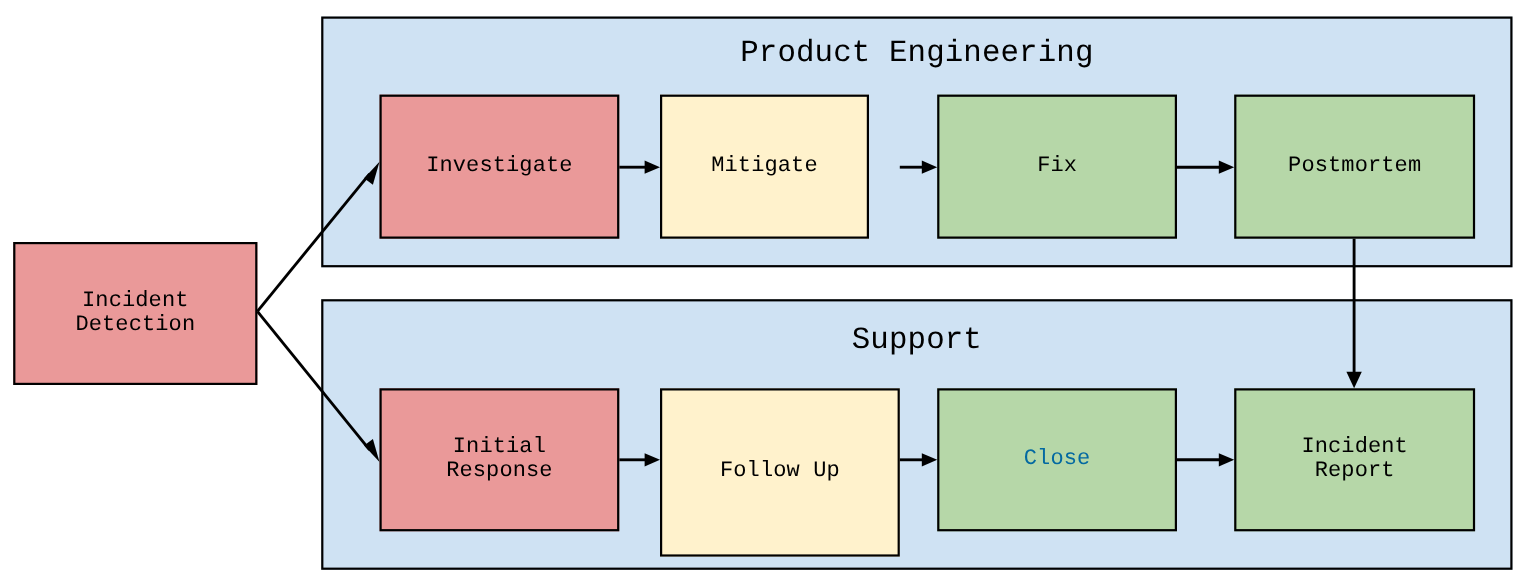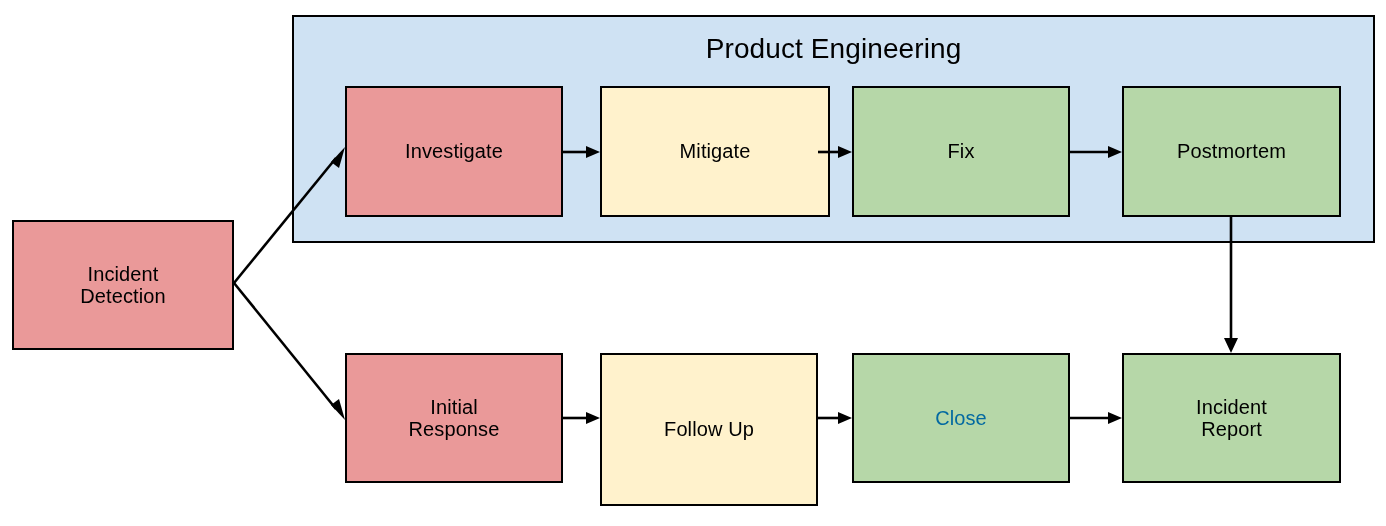--- a/index.html
+++ b/index.html
@@ -11,20 +11,21 @@
   body {
     font-family: "Liberation Sans", sans-serif;
     -webkit-font-smoothing: antialiased;
   }
   #diagram {
     position: relative;
     width: 1386px;
     height: 526px;
     overflow: hidden;
     background: #ffffff;
+    font-family: Liberation Mono, monospace;
   }
   
   .node {
     position: absolute;
     box-sizing: border-box;
     border: 2px solid #000000;
     display: flex;
     align-items: center;
     justify-content: center;
     text-align: center;
@@ -74,26 +75,29 @@
 </style>
 </head>
 <body>
 
 <div id="diagram" style="width: 1386px; height: 526px; background: rgb(255, 255, 255);">
 
   <div class="lane" id="lane-product-engineering" style="left: 292px; top: 15px; width: 1083px; height: 228px; background: rgb(207, 226, 243); border-color: rgb(0, 0, 0);">
     <div class="lane-title" style="top: 18px; color: rgb(0, 0, 0);">Product Engineering</div>
   </div>
 
+  <div class="lane" id="lane-support" style="left: 292px; top: 272px; width: 1083px; height: 246px; background: rgb(207, 226, 243); border-color: rgb(0, 0, 0);">
+    <div class="lane-title" style="top: 22px; color: rgb(0, 0, 0);">Support</div>
+  </div>
 
   <div class="node node-red" id="node-incident-detection" style="left: 12px; top: 220px; width: 222px; height: 130px; background: rgb(234, 153, 153); border-color: rgb(0, 0, 0); color: rgb(0, 0, 0);">Incident
 Detection</div>
 
   <div class="node node-red" id="node-investigate" style="left: 345px; top: 86px; width: 218px; height: 131px; background: rgb(234, 153, 153); border-color: rgb(0, 0, 0); color: rgb(0, 0, 0);">Investigate</div>
-  <div class="node node-yellow" id="node-mitigate" style="left: 600px; top: 86px; width: 230px; height: 131px; background: rgb(255, 242, 204); border-color: rgb(0, 0, 0); color: rgb(0, 0, 0);">Mitigate</div>
+  <div class="node node-yellow" id="node-mitigate" style="left: 600px; top: 86px; width: 190px; height: 131px; background: rgb(255, 242, 204); border-color: rgb(0, 0, 0); color: rgb(0, 0, 0);">Mitigate</div>
   <div class="node node-green" id="node-postmortem" style="left: 1122px; top: 86px; width: 219px; height: 131px; background: rgb(182, 215, 168); border-color: rgb(0, 0, 0); color: rgb(0, 0, 0);">Postmortem</div>
   <div class="node node-green" id="node-fix" style="left: 852px; top: 86px; width: 218px; height: 131px; background: rgb(182, 215, 168); border-color: rgb(0, 0, 0); color: rgb(0, 0, 0);">Fix</div>
 
   <div class="node node-red" id="node-initial-response" style="left: 345px; top: 353px; width: 218px; height: 130px; background: rgb(234, 153, 153); border-color: rgb(0, 0, 0); color: rgb(0, 0, 0);">Initial
 Response</div>
   <div class="node node-yellow" id="node-follow-up" style="left: 600px; top: 353px; width: 218px; height: 153px; background: rgb(255, 242, 204); border-color: rgb(0, 0, 0); color: rgb(0, 0, 0);">Follow Up</div>
   <div class="node node-green" id="node-close" style="left: 852px; top: 353px; width: 218px; height: 130px; background: rgb(182, 215, 168); border-color: rgb(0, 0, 0); color: #0369a1;">Close</div>
   <div class="node node-green" id="node-incident-report" style="left: 1122px; top: 353px; width: 219px; height: 130px; background: rgb(182, 215, 168); border-color: rgb(0, 0, 0); color: rgb(0, 0, 0);">Incident
 Report</div>
 

